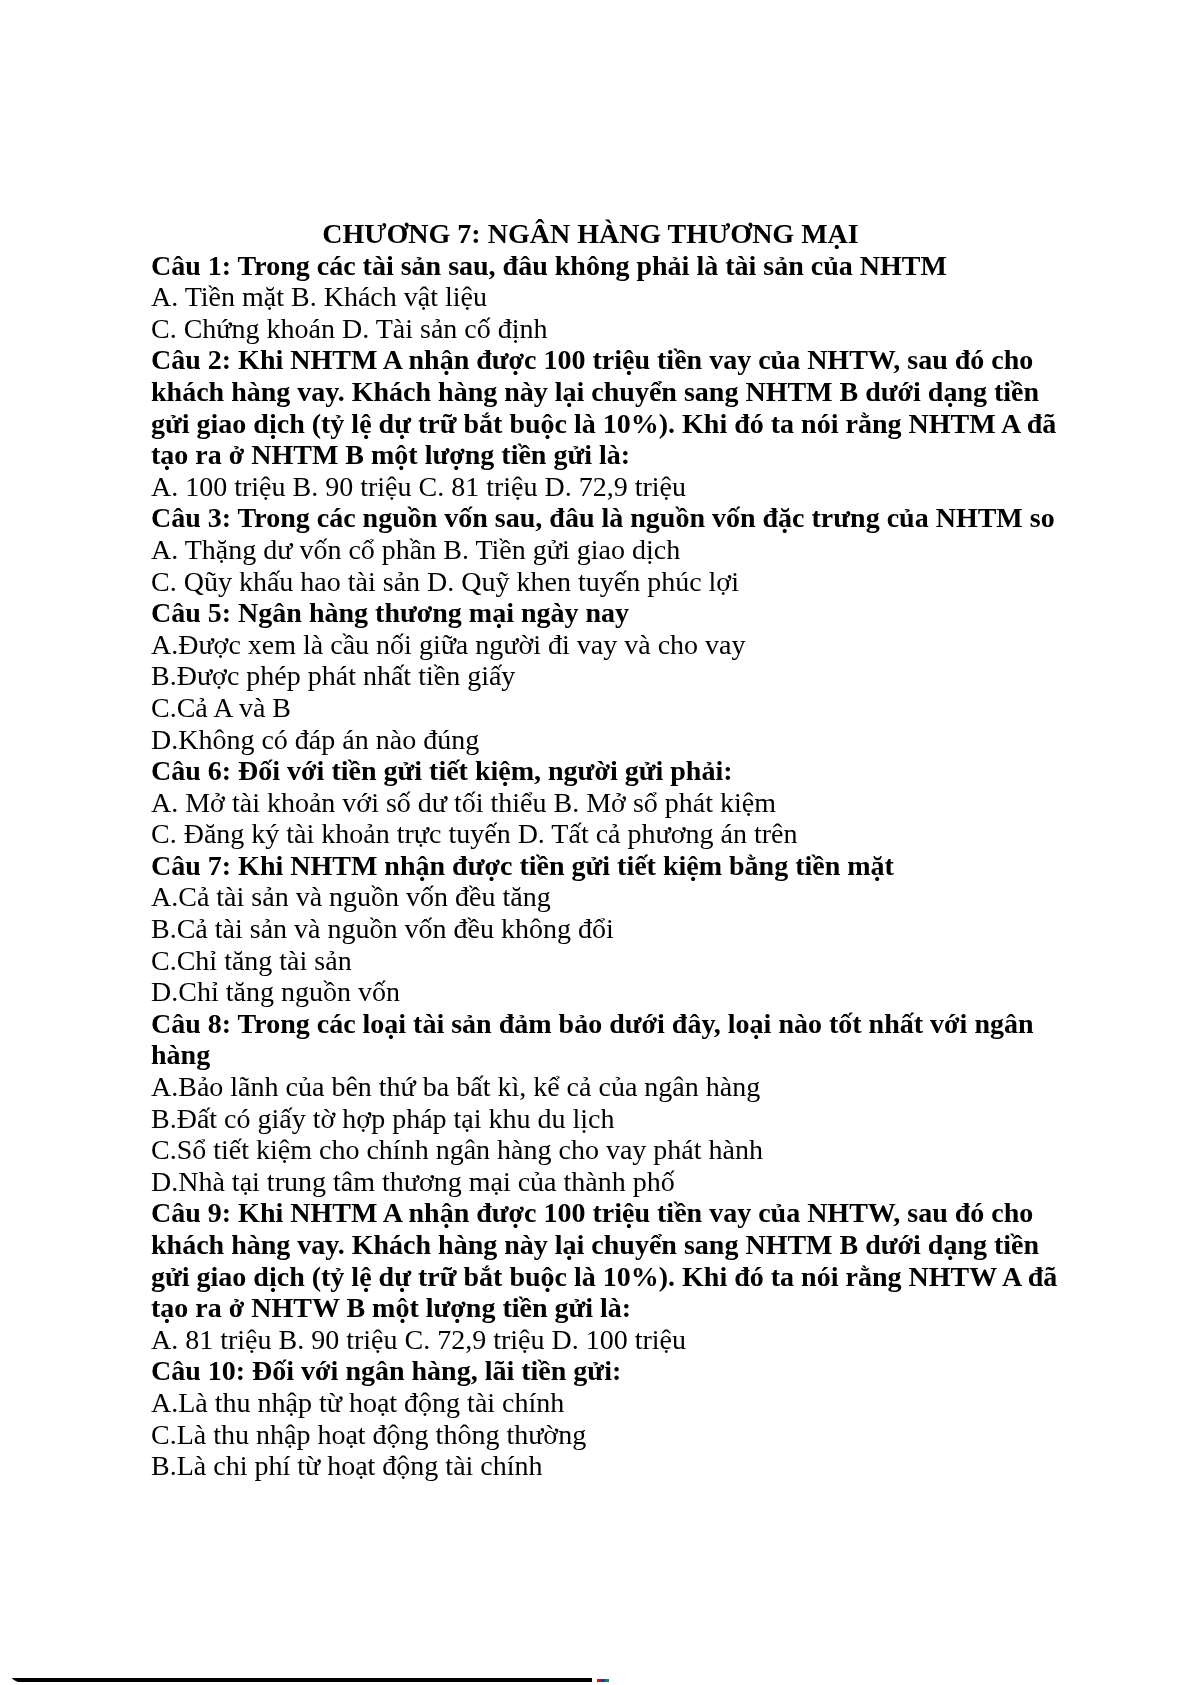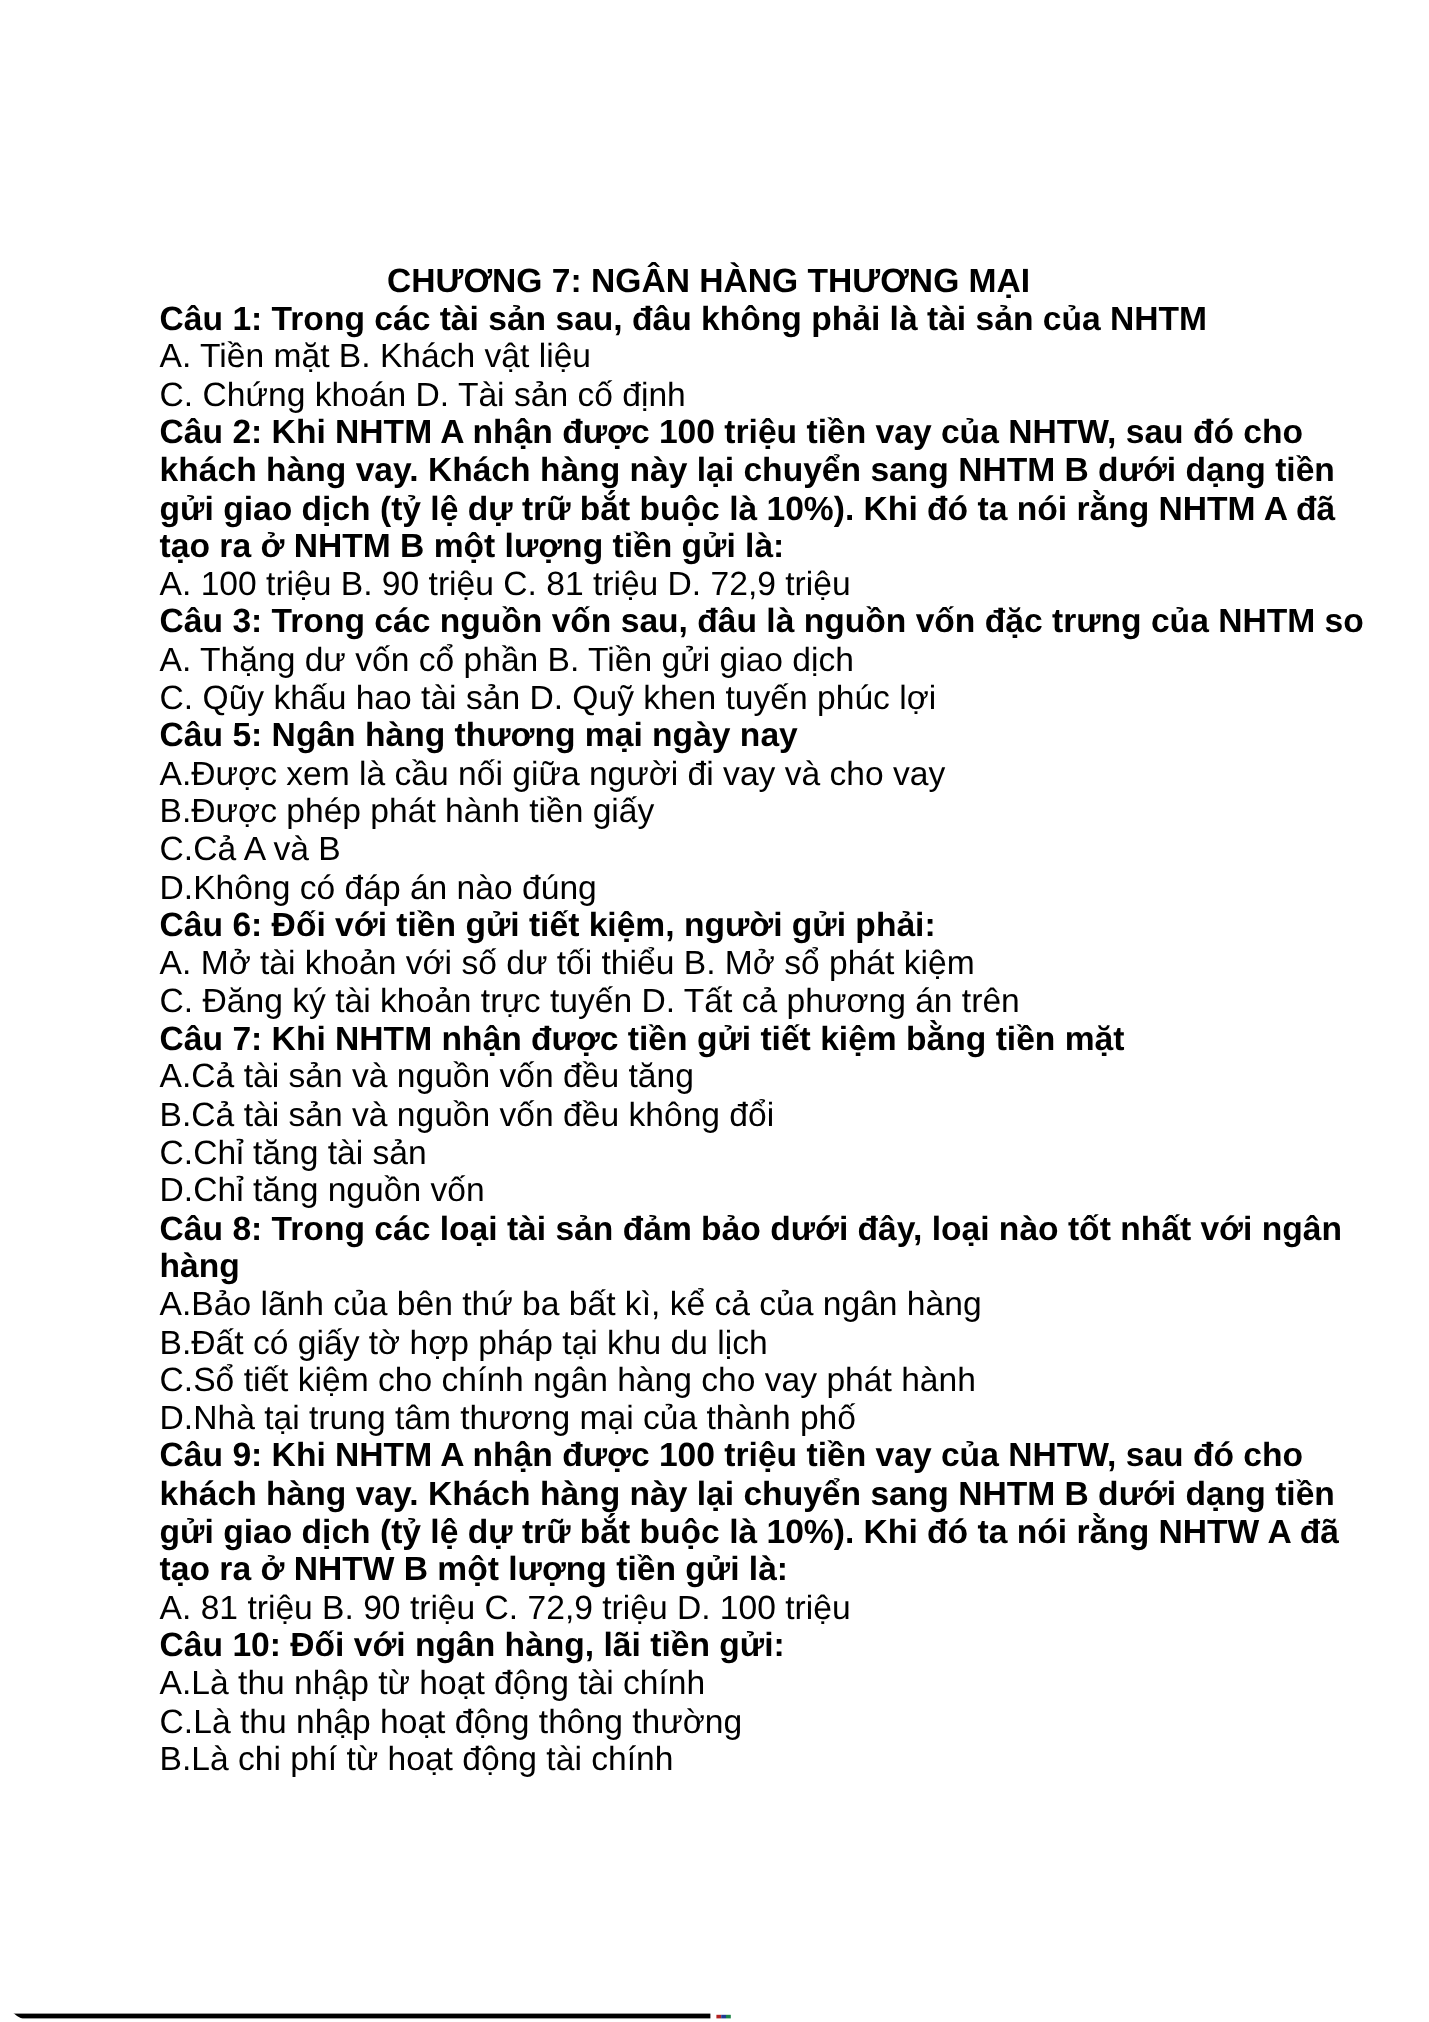--- a/index.html
+++ b/index.html
@@ -6,21 +6,21 @@
     margin: 0;
     padding: 0;
     background: #ffffff;
   }
   .page {
     position: relative;
     width: 1149px;
     height: 1685px;
     background: #ffffff;
     overflow: hidden;
-    font-family: Liberation Sans, sans-serif;
+    font-family: Liberation Serif, serif;
     color: #000000;
     border-radius: 31px;
   }
   .content {
     position: absolute;
     left: 133px;
     top: 218px;
     width: 915px;
     font-size: 28px;
     line-height: 31.6px;
@@ -28,20 +28,21 @@
   .doc-title {
     margin: 0;
     font-size: 28px;
     line-height: 31.6px;
     font-weight: bold;
     text-align: center;
     white-space: nowrap;
   }
   .line {
     white-space: nowrap;
+    margin-left: 18px;
   }
   .line.bold {
     font-weight: bold;
   }
   .bottom-rule {
     position: absolute;
     left: 0;
     top: 1678px;
     width: 592px;
     height: 4px;
@@ -72,21 +73,21 @@
         <div class="line bold">Câu 2: Khi NHTM A nhận được 100 triệu tiền vay của NHTW, sau đó cho</div>
         <div class="line bold">khách hàng vay. Khách hàng này lại chuyển sang NHTM B dưới dạng tiền</div>
         <div class="line bold">gửi giao dịch (tỷ lệ dự trữ bắt buộc là 10%). Khi đó ta nói rằng NHTM A đã</div>
         <div class="line bold">tạo ra ở NHTM B một lượng tiền gửi là:</div>
         <div class="line">A. 100 triệu B. 90 triệu C. 81 triệu D. 72,9 triệu</div>
         <div class="line bold">Câu 3: Trong các nguồn vốn sau, đâu là nguồn vốn đặc trưng của NHTM so</div>
         <div class="line">A. Thặng dư vốn cổ phần B. Tiền gửi giao dịch</div>
         <div class="line">C. Qũy khấu hao tài sản D. Quỹ khen tuyến phúc lợi</div>
         <div class="line bold">Câu 5: Ngân hàng thương mại ngày nay</div>
         <div class="line">A.Được xem là cầu nối giữa người đi vay và cho vay</div>
-        <div class="line">B.Được phép phát hành tiền giấy</div>
+        <div class="line">B.Được phép phát nhất tiền giấy</div>
         <div class="line">C.Cả A và B</div>
         <div class="line">D.Không có đáp án nào đúng</div>
         <div class="line bold">Câu 6: Đối với tiền gửi tiết kiệm, người gửi phải:</div>
         <div class="line">A. Mở tài khoản với số dư tối thiểu B. Mở sổ phát kiệm</div>
         <div class="line">C. Đăng ký tài khoản trực tuyến D. Tất cả phương án trên</div>
         <div class="line bold">Câu 7: Khi NHTM nhận được tiền gửi tiết kiệm bằng tiền mặt</div>
         <div class="line">A.Cả tài sản và nguồn vốn đều tăng</div>
         <div class="line">B.Cả tài sản và nguồn vốn đều không đổi</div>
         <div class="line">C.Chỉ tăng tài sản</div>
         <div class="line">D.Chỉ tăng nguồn vốn</div>

